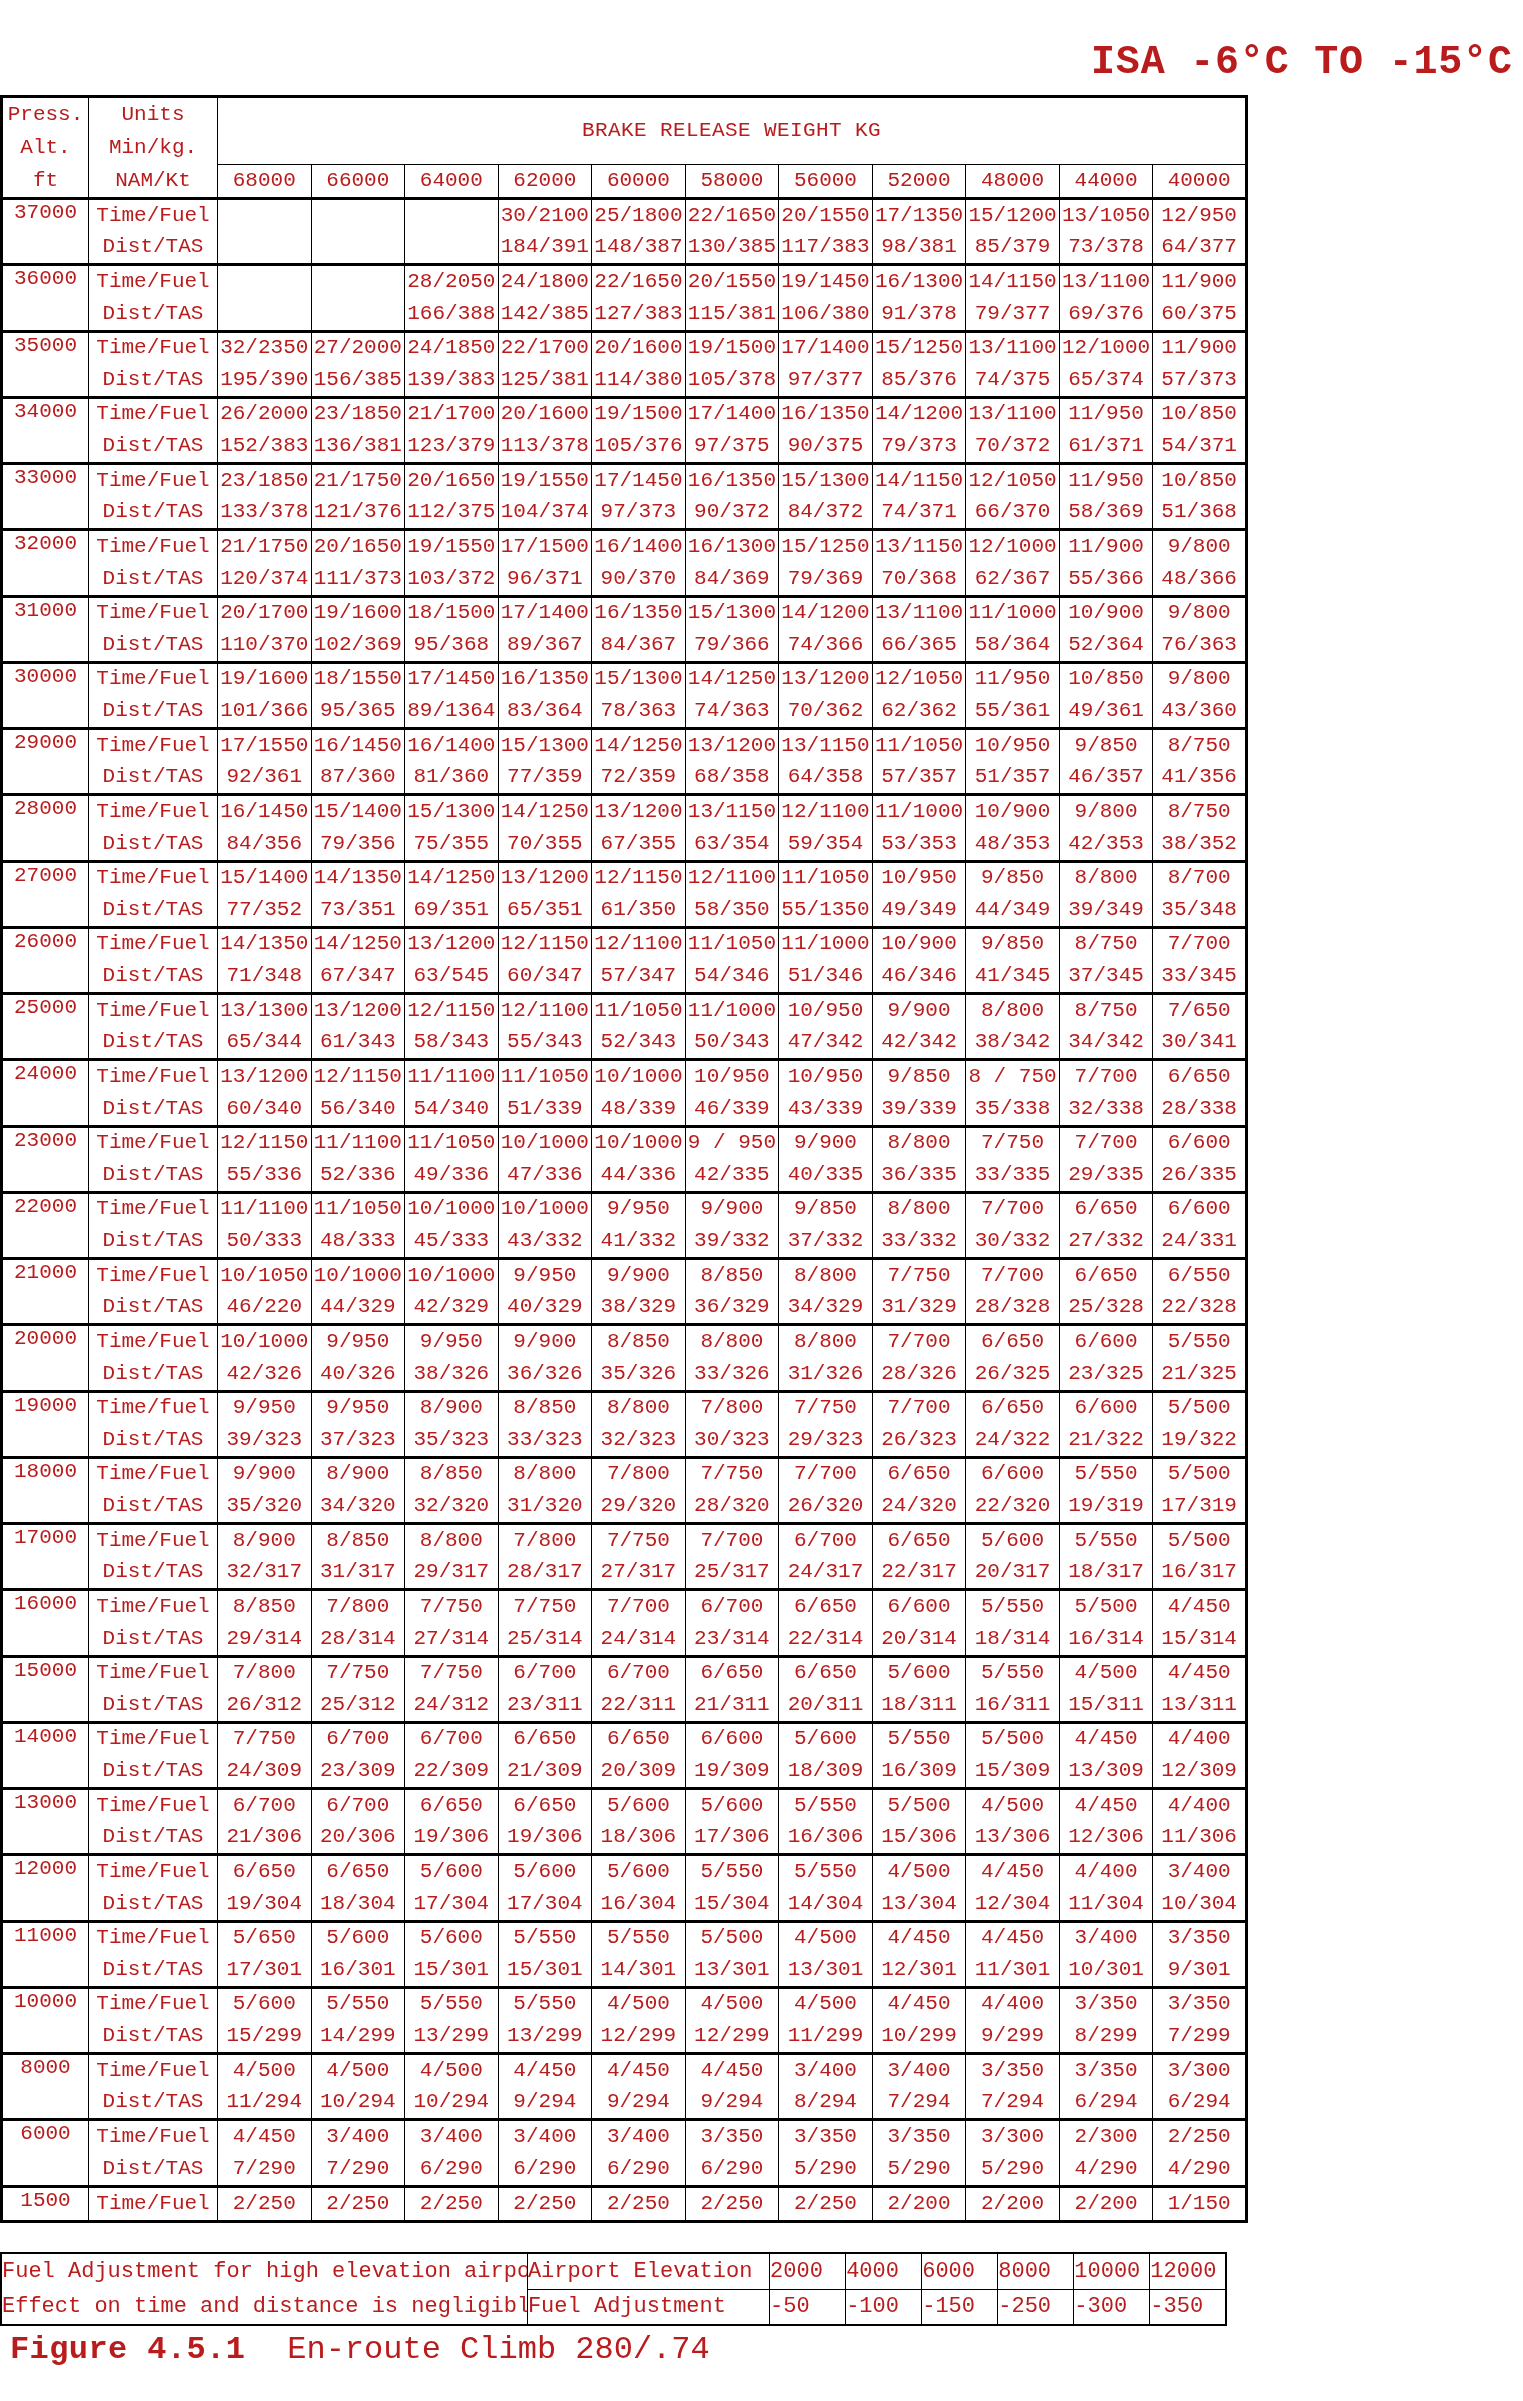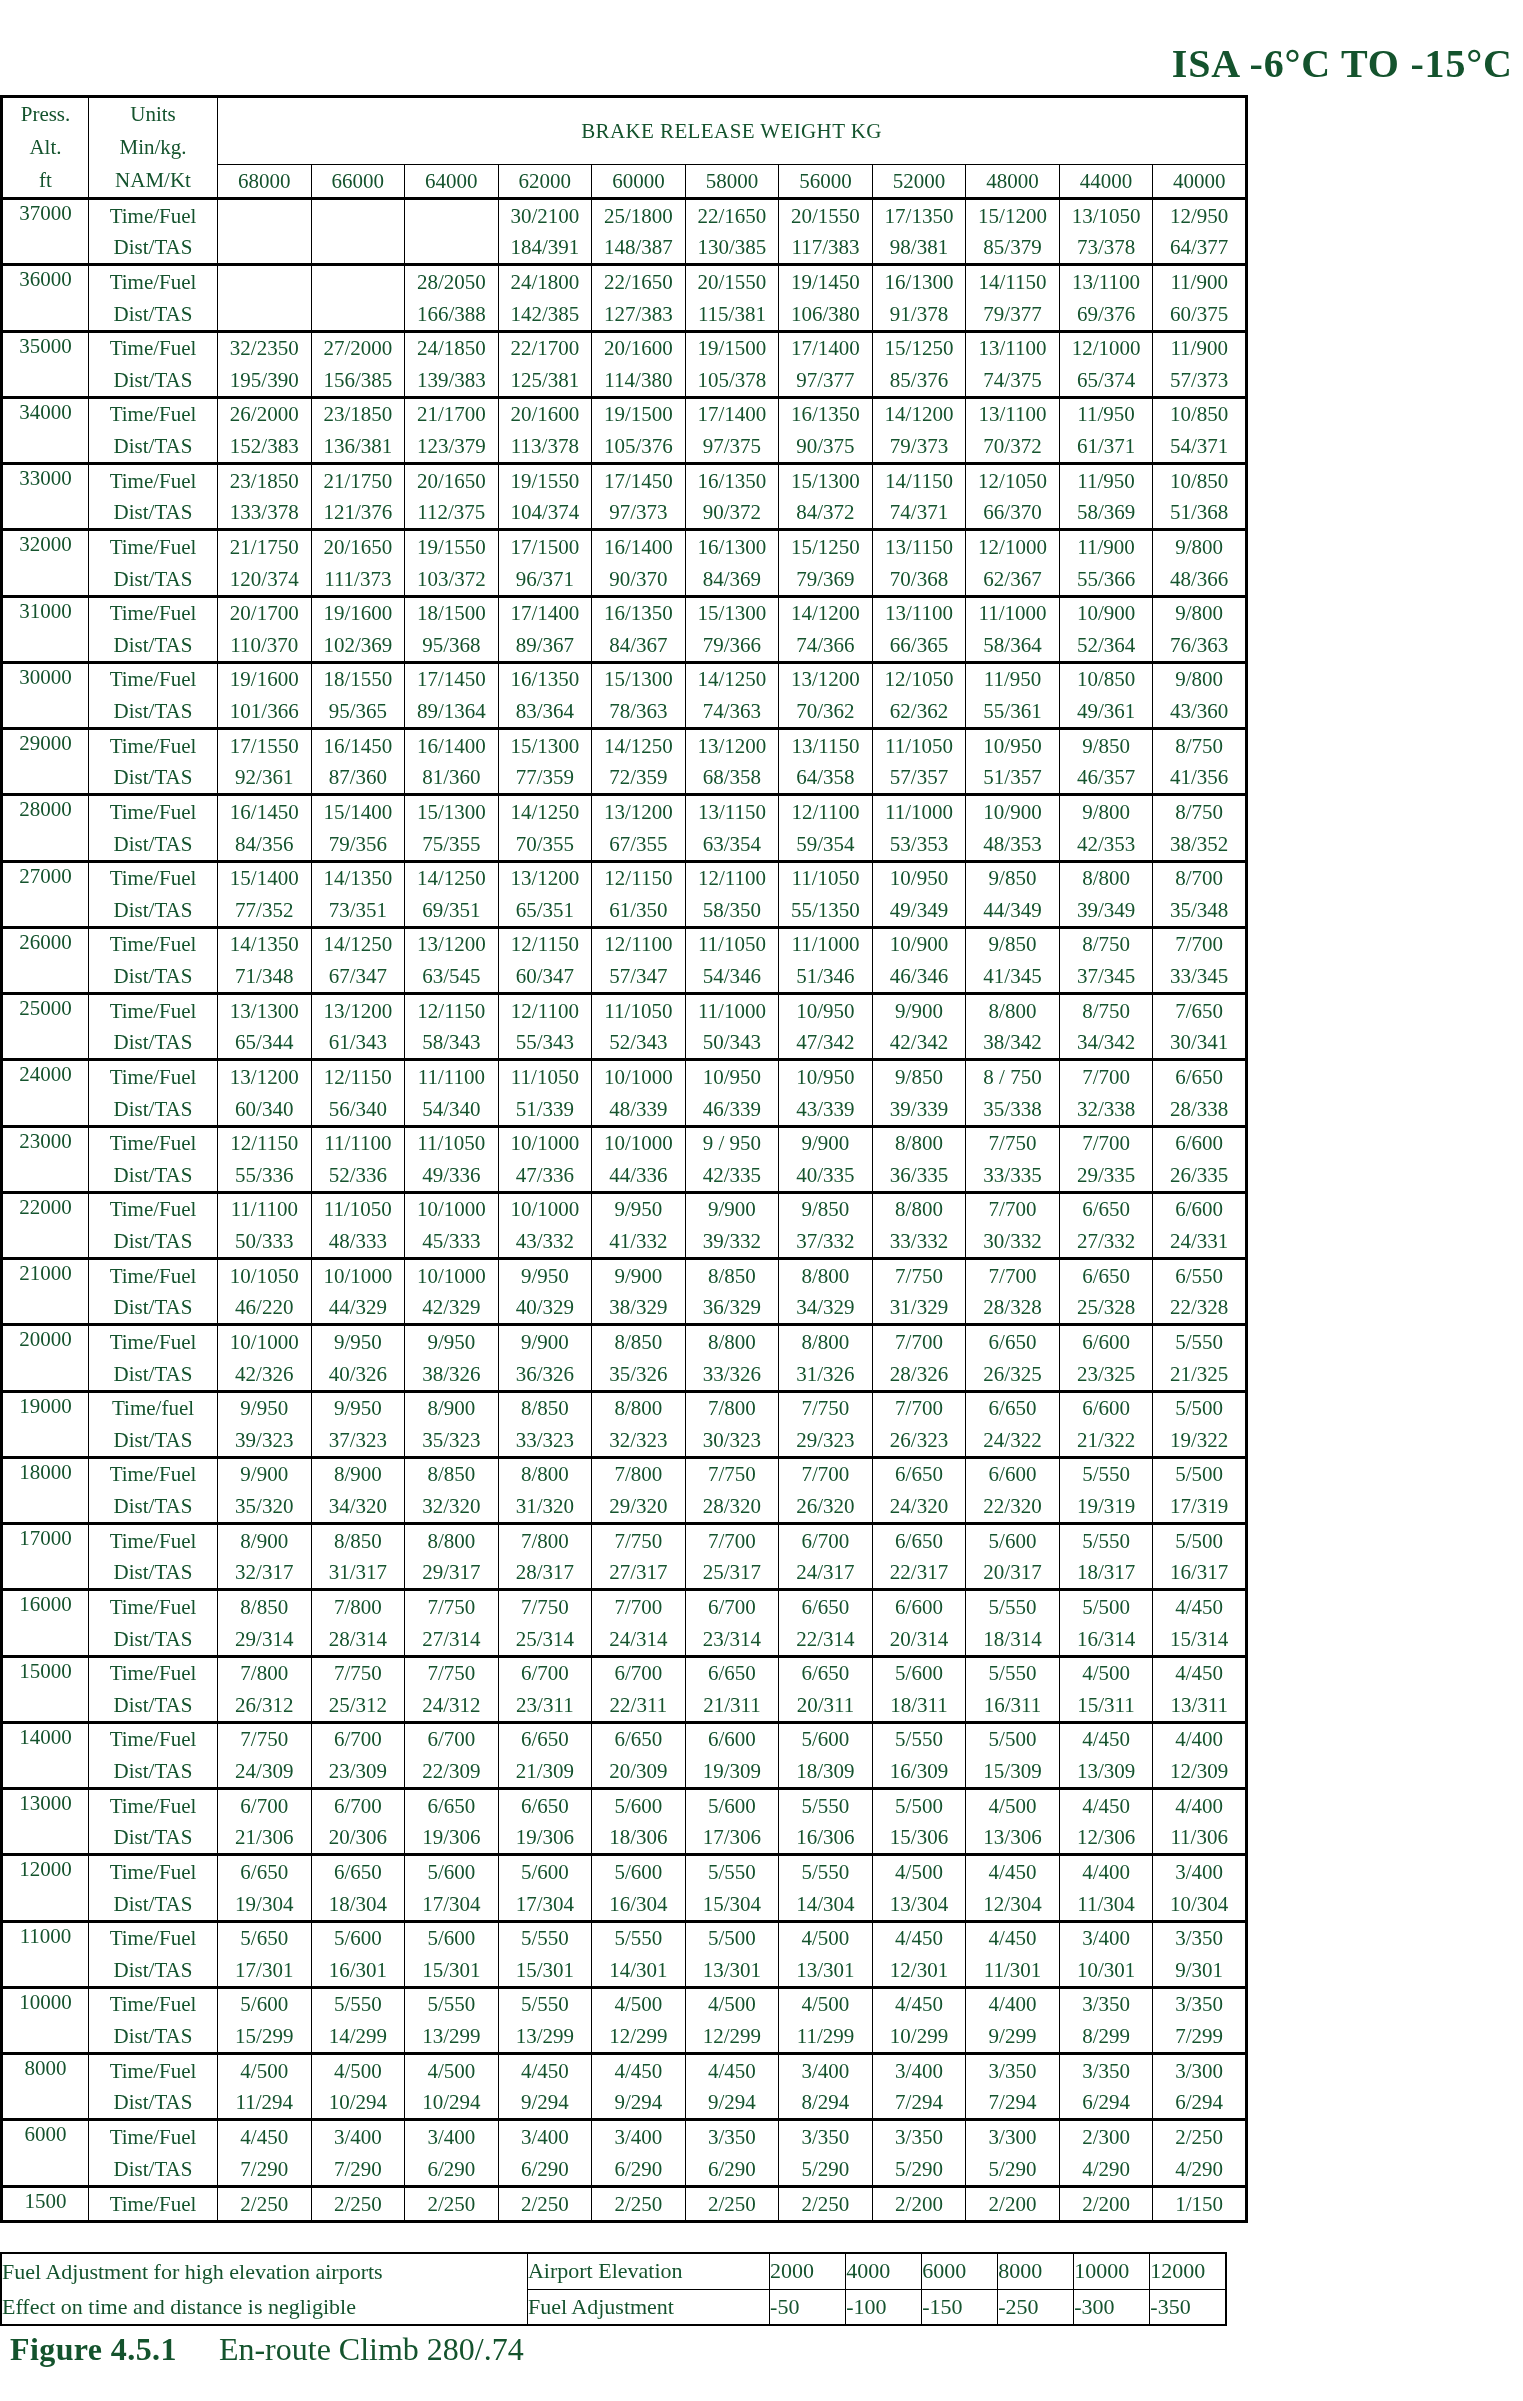--- a/index.html
+++ b/index.html
@@ -1,18 +1,18 @@
 <!DOCTYPE html>
 <html style="font-size:13px"><head>
 <meta charset="utf-8">
 <style>
   html, body { margin:0; padding:0; background:#fff; }
   .page {
     position:relative; width:1524px; height:2401px; background:#ffffff;
-    font-family:Liberation Serif, serif; color:#14532d;
+    font-family:Liberation Mono, monospace; color:#b91c1c;
   }
   .title {
     position:absolute; top:40px; right:11.3px;
     font-size:40px; font-weight:700; letter-spacing:0.8px; white-space:nowrap;
   }
   
   table.main {
     position:absolute; top:95px; left:0;
     width:1248px; height:2127px;
     border-collapse:collapse; table-layout:fixed;

